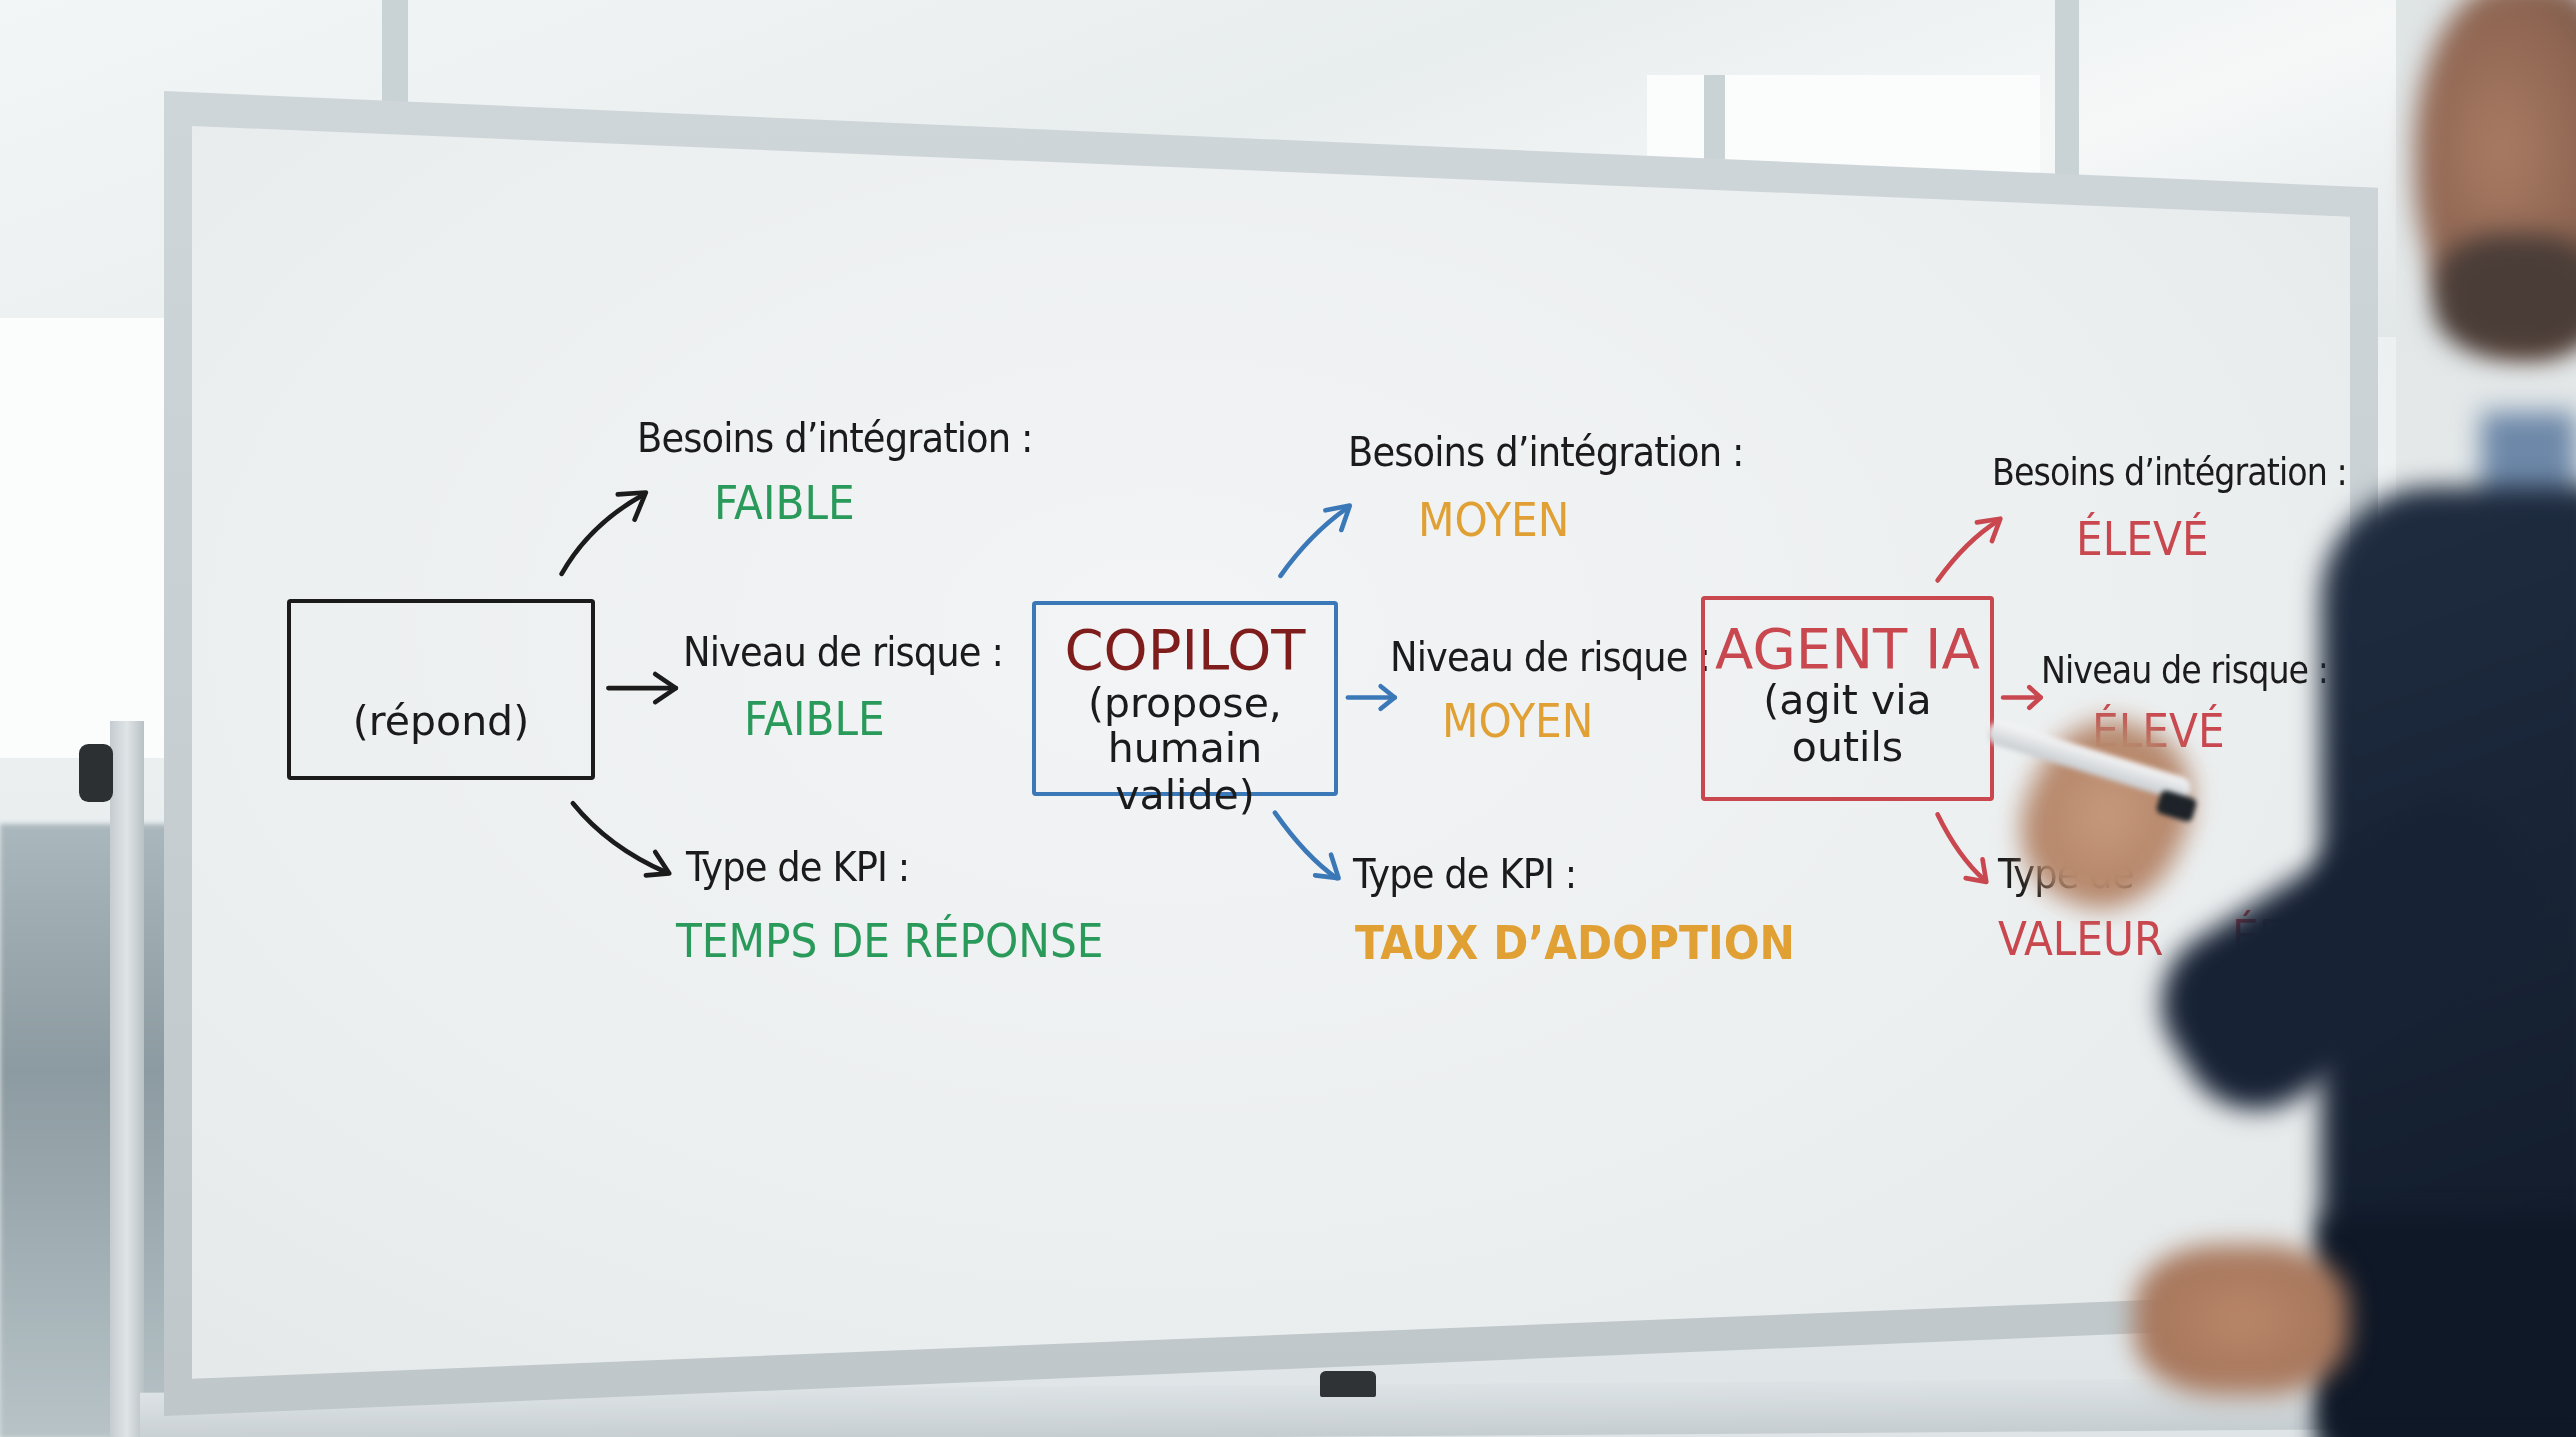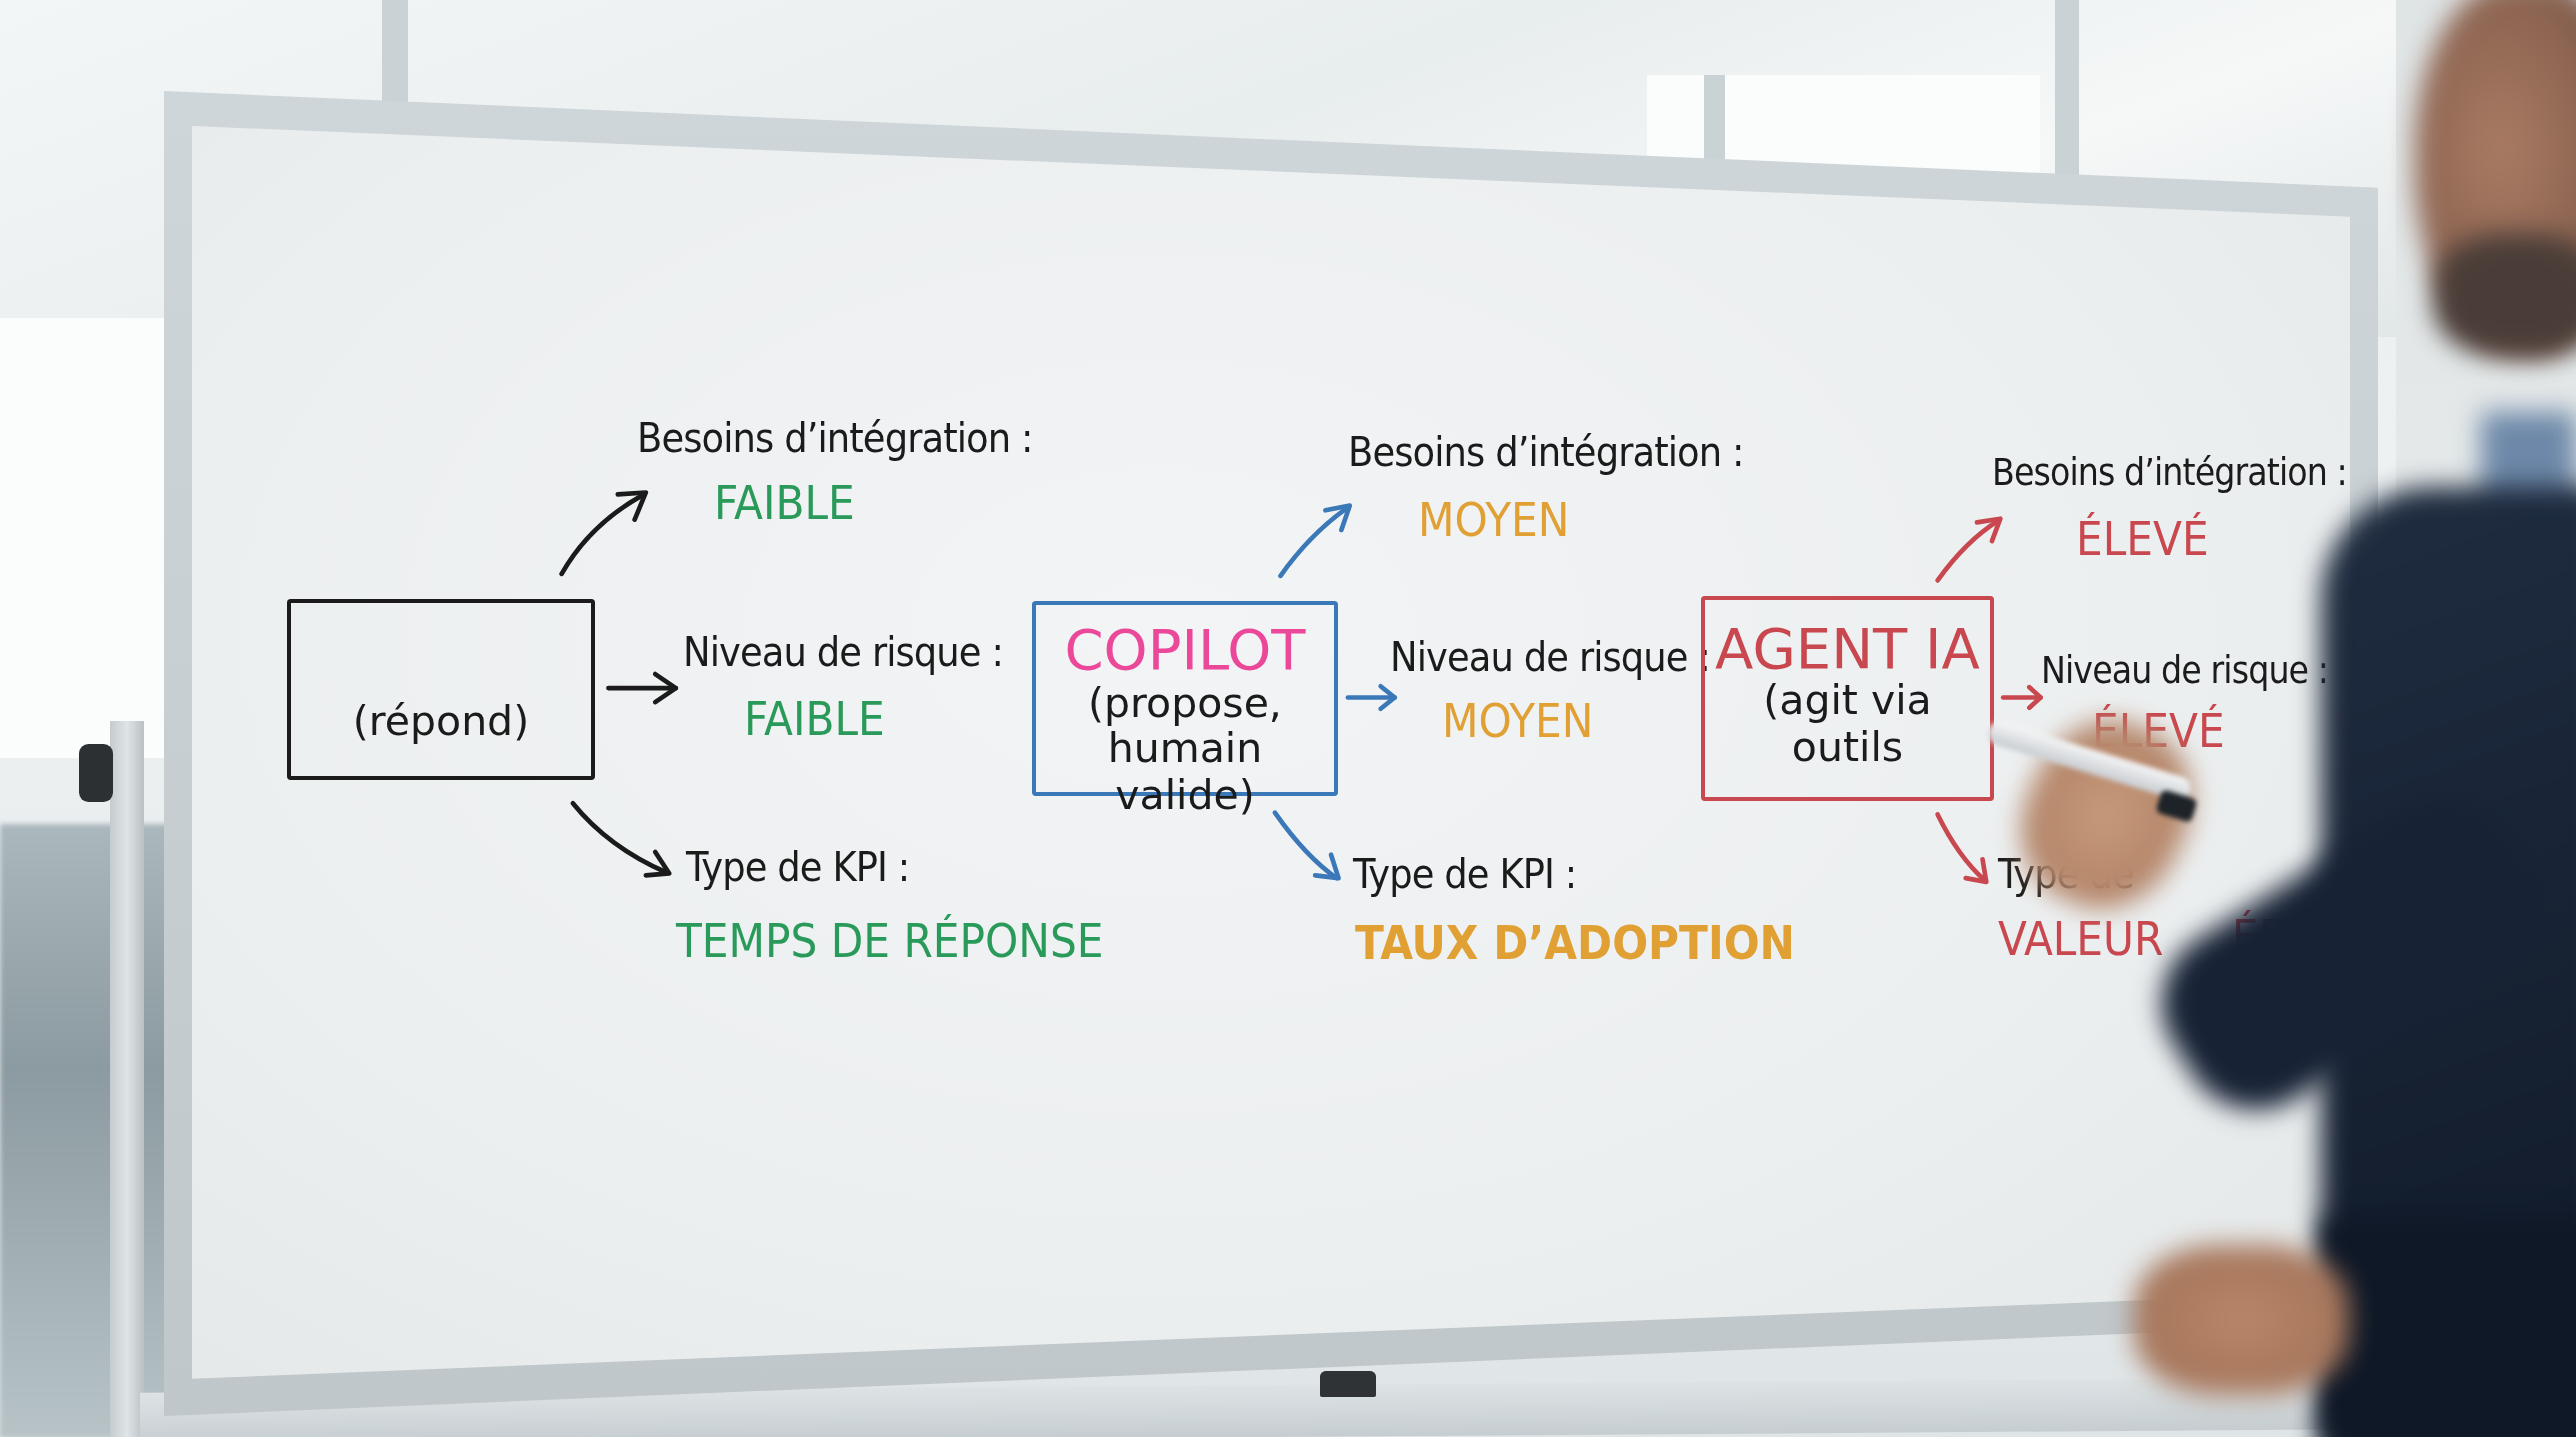--- a/index.html
+++ b/index.html
@@ -127,21 +127,21 @@
   <div class="box-sub" style="top:95px;">(répond)</div>
 </div>
 <div class="hw lbl" style="left:637px;top:418px;">Besoins d’intégration :</div>
 <div class="hw val green" style="left:714px;top:479px;">FAIBLE</div>
 <div class="hw lbl" style="left:683px;top:632px;">Niveau de risque :</div>
 <div class="hw val green" style="left:744px;top:695px;">FAIBLE</div>
 <div class="hw lbl" style="left:686px;top:847px;">Type de KPI :</div>
 <div class="hw val green" style="left:676px;top:917px;">TEMPS DE RÉPONSE</div>
 
 <div class="box" style="left:1032px;top:601px;width:298px;height:187px;border-color:#3b78b8;">
-  <div class="box-title" style="top:17px;color:#ec4899;text-align:center;">COPILOT</div>
+  <div class="box-title" style="top:17px;color:#7f1d1d;text-align:center;">COPILOT</div>
   <div class="box-sub" style="top:75px;">(propose,</div>
   <div class="box-sub" style="top:120px;">humain valide)</div>
 </div>
 <div class="hw lbl" style="left:1348px;top:432px;">Besoins d’intégration :</div>
 <div class="hw val orange" style="left:1418px;top:496px;">MOYEN</div>
 <div class="hw lbl" style="left:1390px;top:637px;">Niveau de risque :</div>
 <div class="hw val orange" style="left:1442px;top:697px;">MOYEN</div>
 <div class="hw lbl" style="left:1353px;top:854px;">Type de KPI :</div>
 <div class="hw val orange" style="left:1355px;top:919px;font-weight:bold;">TAUX D’ADOPTION</div>
 

